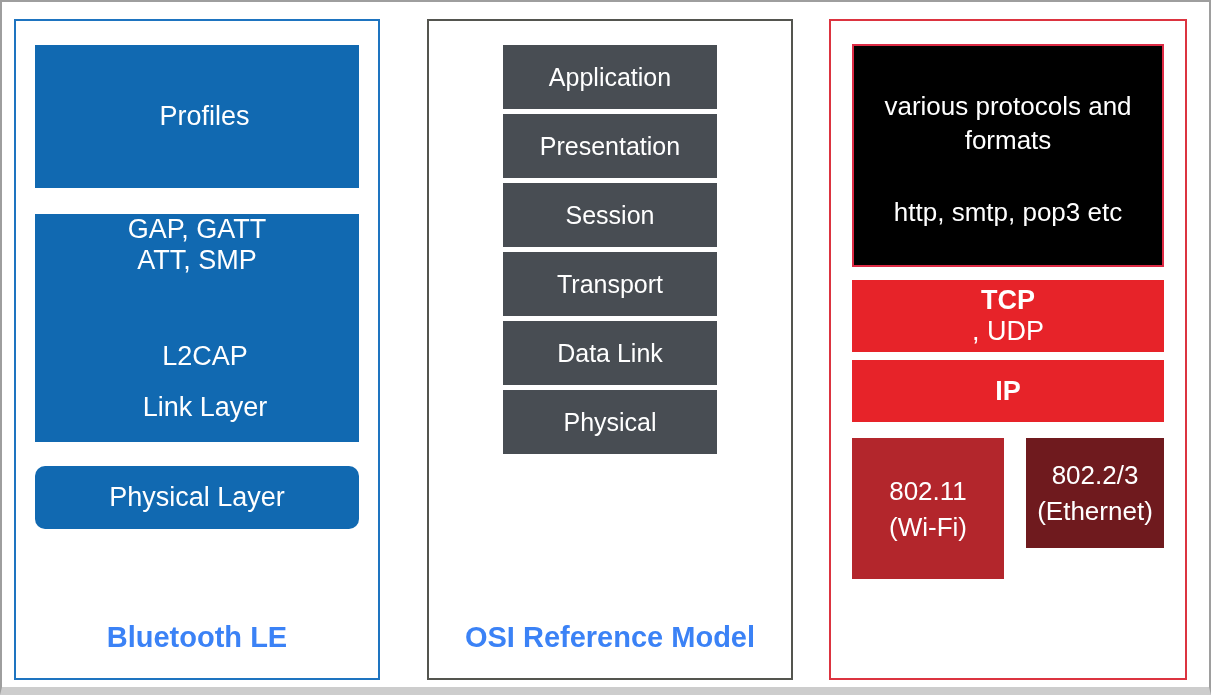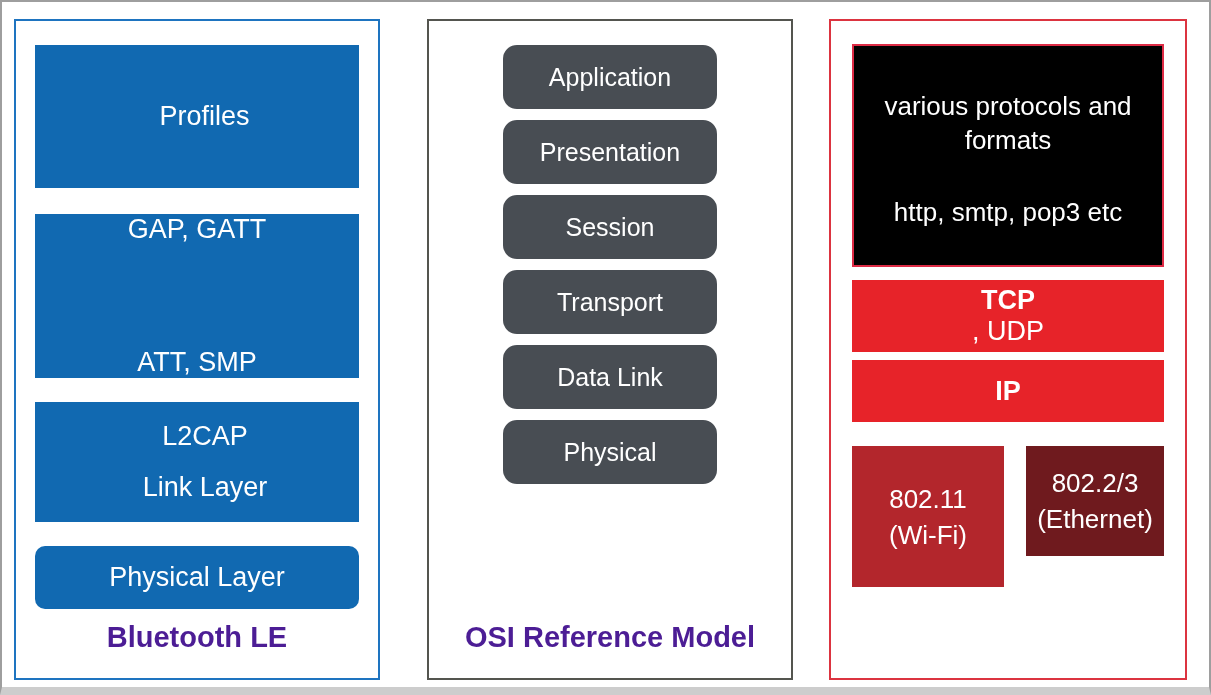--- a/index.html
+++ b/index.html
@@ -36,30 +36,30 @@
     display: flex;
     flex-direction: column;
     align-items: center;
     justify-content: center;
     color: #ffffff;
     text-align: center;
   }
   
   .blue { background: #1169b1; width: 324px; font-size: 27px; }
   .box-profiles { height: 143px; padding-left: 15px; }
-  .box-gapgatt  { height: 164px; margin-top: 26px; justify-content: space-between; }
-  .box-l2cap    { height: 120px; margin-top: 24px; justify-content: space-evenly; padding-left: 16px; }
+  .box-gapgatt  { height: 108px; margin-top: 26px; justify-content: flex-start; }
+  .box-l2cap    { height: 120px; justify-content: space-evenly; padding-left: 16px; }
   .box-phylayer { height: 63px;  margin-top: 24px; border-radius: 10px; }
 
   
   .osi-box {
-    width: 214px; height: 64px; margin-bottom: 11px;
+    width: 214px; height: 64px; margin-bottom: 5px;
     background: #484d53; color: #ffffff; font-size: 25px;
     display: flex; align-items: center; justify-content: center;
-    flex: none; box-sizing: border-box; border-radius: 14px;
+    flex: none; box-sizing: border-box;
   }
 
   
   .box-apps {
     width: 312px; height: 223px;
     background: #000000; border: 2px solid #dd2b45;
     font-size: 26px; line-height: 34px;
     justify-content: center; padding-top: 6px; gap: 38px;
   }
   .box-apps .wrapline { max-width: 272px; display: inline-block; }
@@ -67,32 +67,32 @@
     width: 312px; height: 72px; margin-top: 13px;
     background: #e72329; font-size: 27px;
     flex-direction: column;
   }
   .box-tcp .bold-part { font-weight: bold; }
   .box-ip {
     width: 312px; height: 62px; margin-top: 8px;
     background: #e72329; font-size: 27px; font-weight: bold;
   }
   .link-row {
-    width: 312px; height: 141px; margin-top: 24px;
+    width: 312px; height: 141px; margin-top: 16px;
     display: flex; gap: 22px; flex: none;
   }
   .box-wifi { width: 152px; height: 141px; background: #b3262c; font-size: 26px; line-height: 36px; }
   .box-eth  { width: 138px; height: 110px; background: #6f1a1e; font-size: 26px; line-height: 36px; }
 
   .col-title {
     margin-top: auto;
     margin-bottom: 24px;
     font-size: 29px;
     font-weight: bold;
-    color: #4c1d95;
+    color: #3b82f6;
     text-align: center;
   }
 </style>
 </head>
 <body>
 
 <div class="canvas">
 
   <div class="col col-bt">
     <div class="box blue box-profiles">

